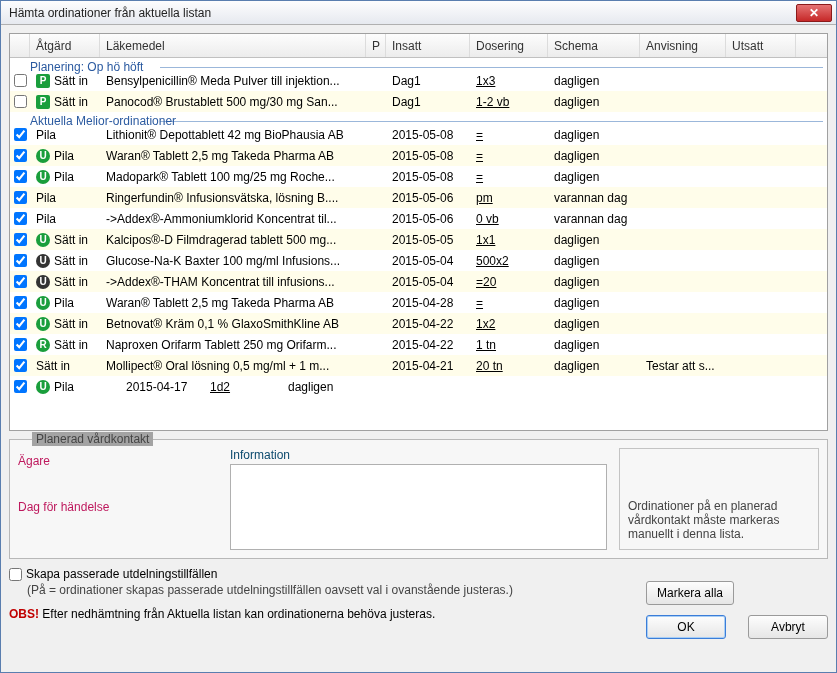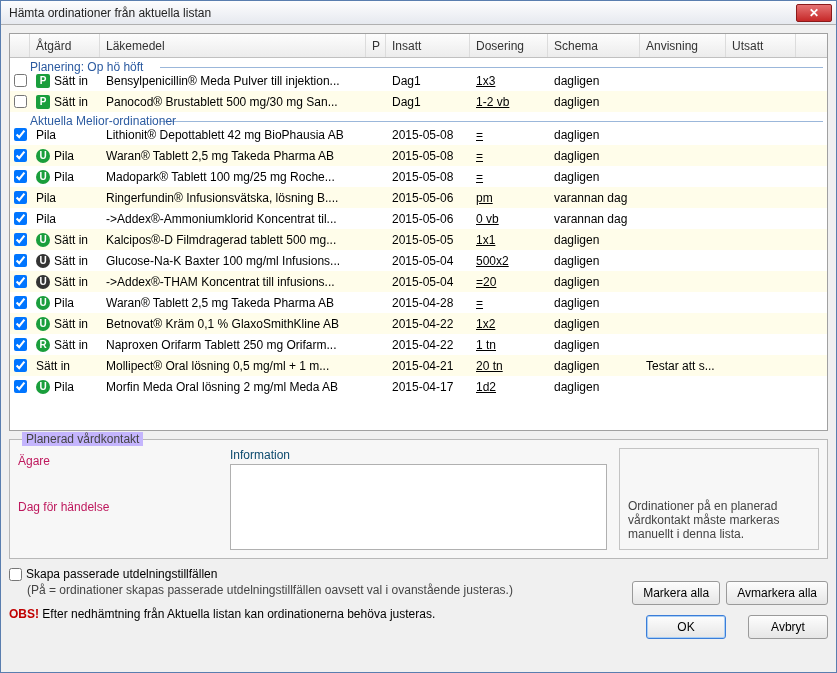--- a/index.html
+++ b/index.html
@@ -37,21 +37,21 @@
 .cell-sch { width: 92px; }
 .cell-anv { width: 86px; }
 .cell-uts { width: 70px; }
 .badge { display:inline-flex; width:14px; height:14px; align-items:center; justify-content:center; font-size:10px; font-weight:bold; color:#fff; border-radius:2px; margin-right:2px;}
 .badge.P { background:#1a9e3c; border-radius:2px;}
 .badge.U { background:#333; border-radius:50%;}
 .badge.Up { background:#1a9e3c; border-radius:50%;}
 .badge.R { background:#1a9e3c; border-radius:50%;}
 .act-text { }
 .panel { border:1px solid #b8b8b8; background:#f7f7f7; margin-top:8px; padding:8px; height:120px; position:relative;}
-.panel .ptitle { position:absolute; top:-8px; left:12px; background:#c4b5fd; padding:0 4px; color:#444;}
+.panel .ptitle { position:absolute; top:-8px; left:22px; background:#a3a3a3; padding:0 4px; color:#444;}
 .panel-row { display:flex; gap:12px; height:100%;}
 .panel-left { width:200px; color:#be185d; display:flex; flex-direction:column; gap:32px; padding-top:6px;}
 .panel-mid { flex:1; display:flex; flex-direction:column;}
 .panel-mid label { color:#0c4a6e; margin-bottom:2px;}
 .panel-mid textarea { flex:1; border:1px solid #b0b0b0; background:#fff; resize:none; padding:2px;}
 .panel-right { width:200px; border:1px solid #c4c4c4; padding:8px; color:#444; display:flex; align-items:flex-end;}
 .below { margin-top:8px; display:flex; align-items:flex-start; gap:6px;}
 .below .left { flex:1;}
 .below .left .sk { display:flex; align-items:center; gap:4px;}
 .below .left .sub { margin-left:18px; color:#444; margin-top:2px;}
@@ -310,21 +310,20 @@
             <div class="cell-uts"></div>
           </div>
           <div class="row">
             <div class="cell-chk">
               <input type="checkbox" checked="" style="">
             </div>
             <div class="cell-act">
               <span class="badge Up">U</span>
               <span class="act-text">Pila</span>
             </div>
-            <div class="cell-med">Morfin Meda Oral lösning 2 mg/ml Meda AB</div>
             <div class="cell-p"></div>
             <div class="cell-ins">2015-04-17</div>
             <div class="cell-dos">1d2</div>
             <div class="cell-sch">dagligen</div>
             <div class="cell-anv"></div>
             <div class="cell-uts"></div>
           </div>
         </div>
     </div>
 
@@ -352,21 +351,20 @@
           <span>Skapa passerade utdelningstillfällen</span>
         </div>
         <div class="sub">(På = ordinationer skapas passerade utdelningstillfällen oavsett val i ovanstående justeras.)</div>
         <div class="obs">
           <b>OBS!</b><span>  Efter nedhämtning från Aktuella listan kan ordinationerna behöva justeras.</span>
         </div>
       </div>
       <div>
         <div class="btns-top">
           <button class="std">Markera alla</button>
-          <button class="std">Avmarkera alla</button>
         </div>
         <div class="btns-bot">
           <button class="std primary">OK</button>
           <button class="std">Avbryt</button>
         </div>
       </div>
     </div>
 
   </div>
 </div>

